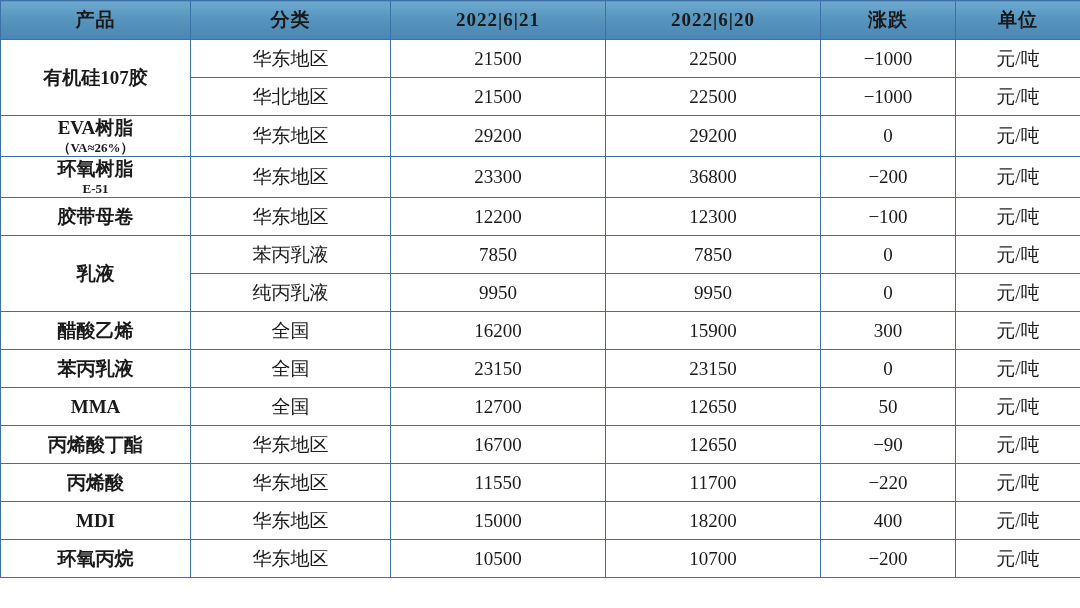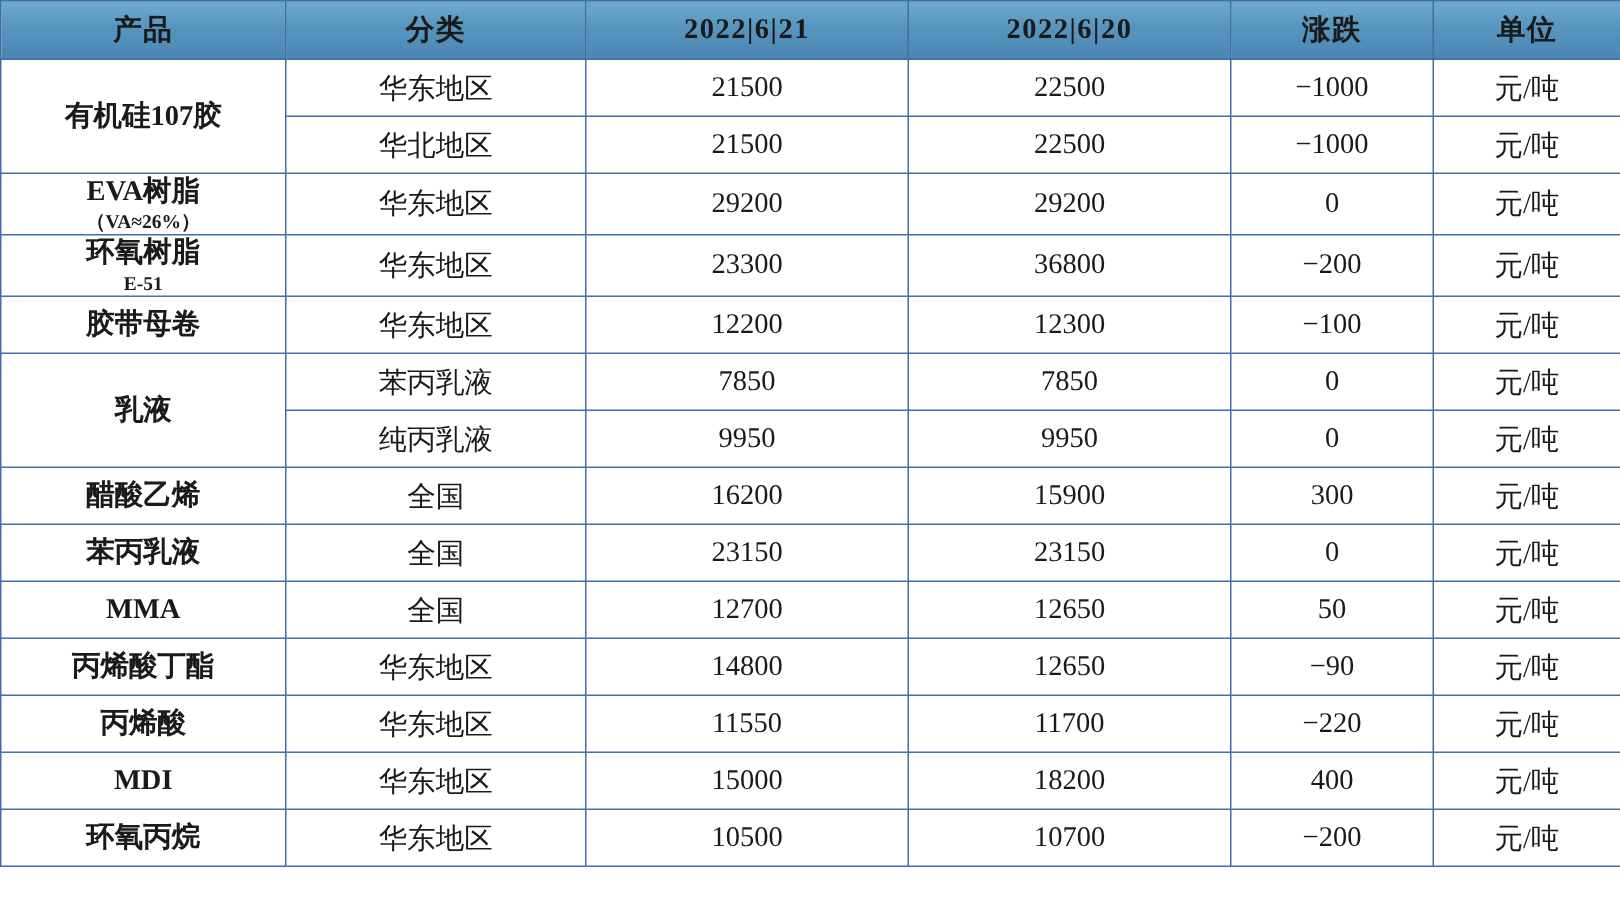--- a/index.html
+++ b/index.html
@@ -158,21 +158,21 @@
         <td class="product" rowspan="1"><span>MMA</span></td>
         <td class="category">全国</td>
         <td class="num">12700</td>
         <td class="num">12650</td>
         <td class="change up">50</td>
         <td class="unit">元/吨</td>
       </tr>
       <tr>
         <td class="product" rowspan="1"><span>丙烯酸丁酯</span></td>
         <td class="category">华东地区</td>
-        <td class="num">14800</td>
+        <td class="num">16700</td>
         <td class="num">12650</td>
         <td class="change down">−90</td>
         <td class="unit">元/吨</td>
       </tr>
       <tr>
         <td class="product" rowspan="1"><span>丙烯酸</span></td>
         <td class="category">华东地区</td>
         <td class="num">11550</td>
         <td class="num">11700</td>
         <td class="change down">−220</td>

